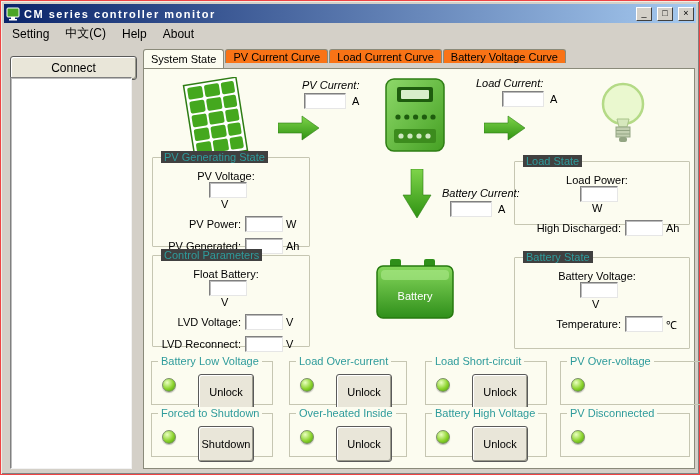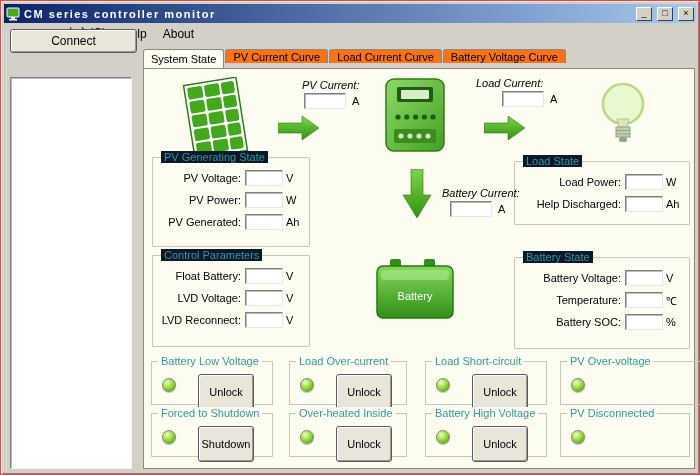--- a/index.html
+++ b/index.html
@@ -19,21 +19,21 @@
 
   
   .menubar { position:absolute; left:3px; top:23px; right:3px; height:19px;
              display:flex; align-items:center; font-size:12px; }
   .menu-item { padding:1px 8px; cursor:default; }
 
   
   .btn { background:#e9e6d9; border:1px solid #5a5a5a; border-radius:3px;
          box-shadow:inset 1px 1px 0 #fff, inset -1px -1px 0 #9a9a8c;
          font-size:11px; color:#000; cursor:default; }
-  .connect-btn { position:absolute; left:9px; top:28px; width:127px; height:24px; font-size:12px; }
+  .connect-btn { position:absolute; left:9px; top:55px; width:127px; height:24px; font-size:12px; }
   .listbox { position:absolute; left:9px; top:76px; width:122px; height:392px; background:#fff;
              border:1px solid; border-color:#808080 #f2f2f2 #f2f2f2 #808080;
              box-shadow:inset 1px 1px 0 rgba(64,64,64,.35); }
 
   
   .tabs { position:absolute; left:142px; top:48px; height:19px; display:flex; align-items:flex-start; }
   .tab { height:14px; padding:1px 7px 0 7px; background:#f97316; border:1px solid #8a8a7a;
          border-bottom:none; border-radius:3px 3px 0 0; font-size:11px; margin-right:1px;
          white-space:nowrap; cursor:default; }
   .tab.active { height:19px; background:#fcfcf0; position:relative; z-index:3; margin-bottom:-1px;
@@ -45,25 +45,25 @@
   .content * { font-size:11px; }
   .abs { position:absolute; }
   .lbl { color:#000; white-space:nowrap;font-style:italic; }
   .field { background:#fff; border:1px solid; border-color:#808080 #e6e6e6 #e6e6e6 #808080;
            box-shadow:inset 1px 1px 0 rgba(64,64,64,.35); height:16px; width:42px;
            padding:1px 2px; font-size:11px; }
   .unit { color:#000; }
 
   
   .groupbox { position:absolute; border:1px solid #c6c6b2; border-radius:1px; }
-  .gb-title { position:absolute; top:-7px; left:8px; background:#0f172a; padding:0 3px;
+  .gb-title { position:absolute; top:-7px; left:8px; background:#404040; padding:0 3px;
               font-size:11px; color:var(--group-title,#2e9b9b); white-space:nowrap; }
   .g-rows { padding:10px 6px 0 0; }
   .g-row { display:flex; align-items:center; margin-top:6px; }
-  .g-row:first-child { margin-top:2px; }
+  .g-row:first-child { margin-top:2px;flex-direction:column; }
   .g-label { flex:1; text-align:right; padding-right:4px; white-space:nowrap; }
   .g-unit { width:20px; padding-left:3px; }
   .g-row .field { width:38px; }
 
   
   .alarm { position:absolute; border:1px solid #c6c6b2; height:44px; }
   .alarm-title { position:absolute; top:-7px; left:6px; background:#fcfcf0; padding:0 3px;
                  font-size:11px; color:var(--group-title,#2e9b9b); white-space:nowrap; }
   .led { position:absolute; left:10px; top:16px; width:14px; height:14px; border-radius:50%;
          background:radial-gradient(circle at 35% 30%, #eaffc0, var(--led,#8bd32c) 55%, #4e9e10 95%);
@@ -210,21 +210,21 @@
 
     <div class="groupbox" style="left:370px;top:92px;width:176px;height:64px">
       <span class="gb-title">Load State</span>
       <div class="g-rows">
         <div class="g-row">
           <span class="g-label">Load Power:</span>
           <input class="field" value="" style="">
           <span class="g-unit">W</span>
         </div>
         <div class="g-row">
-          <span class="g-label">Help Discharged:</span>
+          <span class="g-label">High Discharged:</span>
           <input class="field" value="" style="">
           <span class="g-unit">Ah</span>
         </div>
       </div>
     </div>
 
     <svg class="abs" style="left:258px;top:100px" width="30" height="50" viewBox="0 0 30 50">
       <polygon points="9,0 21,0 21,26 29,26 15,49 1,26 9,26" fill="url(#grad-arrow)" stroke="#2e7d14" stroke-width="0.6"></polygon>
     </svg>
     <span class="abs lbl" style="left:298px;top:118px">Battery Current:</span>
@@ -266,25 +266,20 @@
         <div class="g-row">
           <span class="g-label">Battery Voltage:</span>
           <input class="field" value="" style="">
           <span class="g-unit">V</span>
         </div>
         <div class="g-row">
           <span class="g-label">Temperature:</span>
           <input class="field" value="" style="">
           <span class="g-unit">℃</span>
         </div>
-        <div class="g-row">
-          <span class="g-label">Battery SOC:</span>
-          <input class="field" value="" style="">
-          <span class="g-unit">%</span>
-        </div>
       </div>
     </div>
 
     <div class="alarm" style="left:7px;top:292px;width:122px">
       <span class="alarm-title">Battery Low Voltage</span>
       <span class="led"></span>
       <button class="btn">Unlock</button>
     </div>
     <div class="alarm" style="left:145px;top:292px;width:118px">
       <span class="alarm-title">Load Over-current</span>

